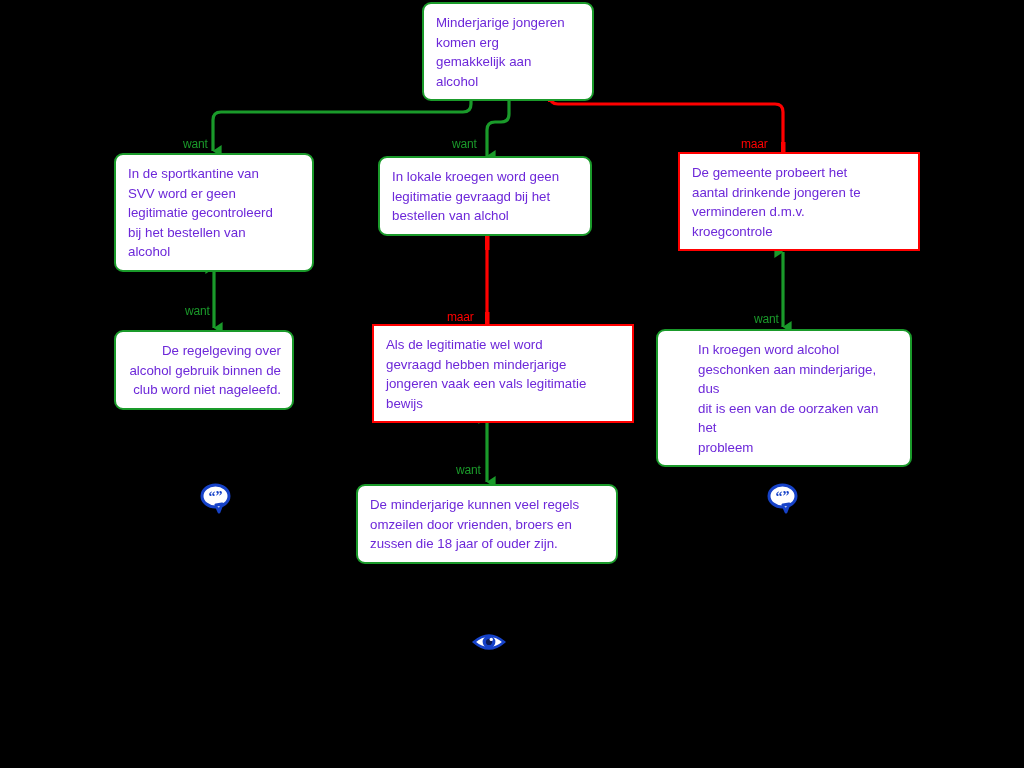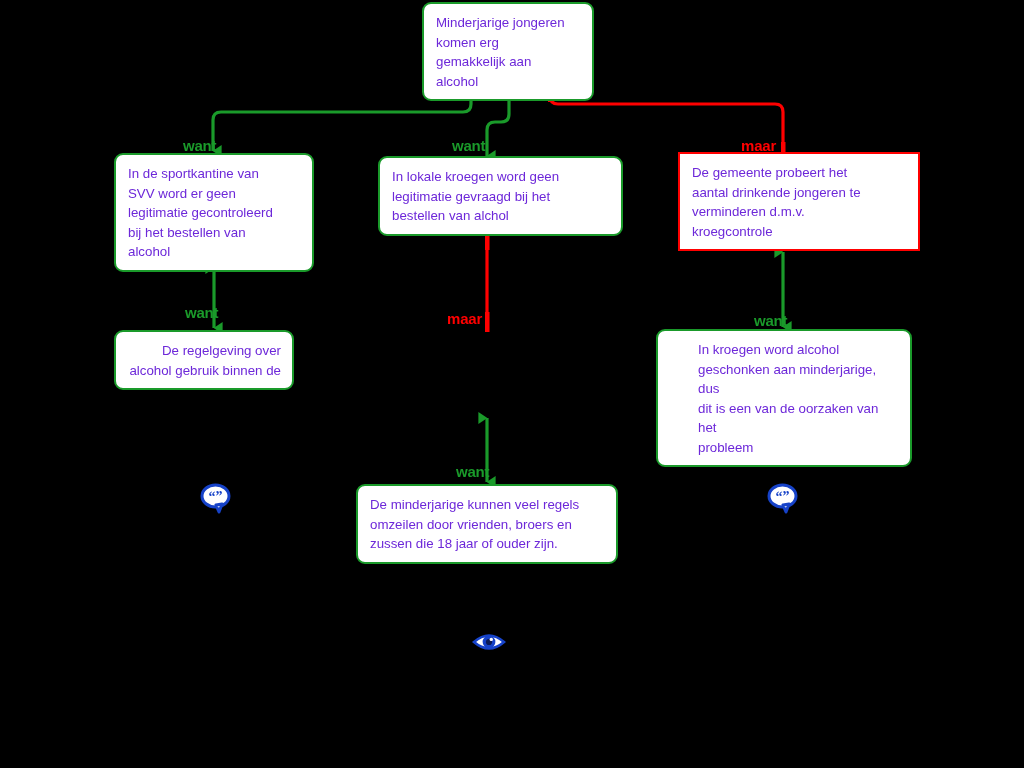--- a/index.html
+++ b/index.html
@@ -13,21 +13,21 @@
   .node{
     position:absolute;background:#ffffff;box-sizing:border-box;
     color:#6d28d9;font-size:13.3px;line-height:19.5px;
     padding:9px 11px 8px 12px;
   }
   .node.support{border:2.5px solid #1a9a2a;border-radius:9px;}
   .node.objection{border:2.5px solid #ff0000;border-radius:0;margin-left:16px;}
   .node span{display:block;}
 
   .edge-label{
-    position:absolute;font-size:15px;font-weight:bold;
+    position:absolute;font-size:12px;font-weight:normal;
     letter-spacing:-0.2px;white-space:nowrap;
   }
   .edge-label.want{color:#1a9a2a;}
   .edge-label.maar{color:#ff0000;}
 
   .icon{position:absolute;}
 </style>
 </head>
 <body>
 
@@ -65,38 +65,45 @@
   </div>
 
   <div class="node support" style="left:114px;top:153px;width:200px;">
     <span>In de sportkantine van</span>
     <span>SVV word er geen</span>
     <span>legitimatie gecontroleerd</span>
     <span>bij het bestellen van</span>
     <span>alcohol</span>
   </div>
 
-  <div class="node support" style="left:378px;top:156px;width:245px;">
+  <div class="node support" style="left:378px;top:156px;width:214px;">
     <span>In lokale kroegen word geen</span>
     <span>legitimatie gevraagd bij het</span>
     <span>bestellen van alchol</span>
   </div>
 
   <div class="node objection" style="left:662px;top:152px;width:242px;">
     <span>De gemeente probeert het</span>
     <span>aantal drinkende jongeren te</span>
     <span>verminderen d.m.v.</span>
     <span>kroegcontrole</span>
   </div>
 
   <div class="node support" style="left:114px;top:330px;width:180px;text-align:right;">
     <span>De regelgeving over</span>
     <span>alcohol gebruik binnen de</span>
+    <span>club word niet nageleefd.</span>
   </div>
 
+  <div class="node objection" style="left:356px;top:324px;width:262px;">
+    <span>Als de legitimatie wel word</span>
+    <span>gevraagd hebben minderjarige</span>
+    <span>jongeren vaak een vals legitimatie</span>
+    <span>bewijs</span>
+  </div>
 
   <div class="node support" style="left:656px;top:329px;width:256px;padding-left:40px;">
     <span>In kroegen word alcohol</span>
     <span>geschonken aan minderjarige, dus</span>
     <span>dit is een van de oorzaken van het</span>
     <span>probleem</span>
   </div>
 
   <div class="node support" style="left:356px;top:484px;width:262px;">
     <span>De minderjarige kunnen veel regels</span>

